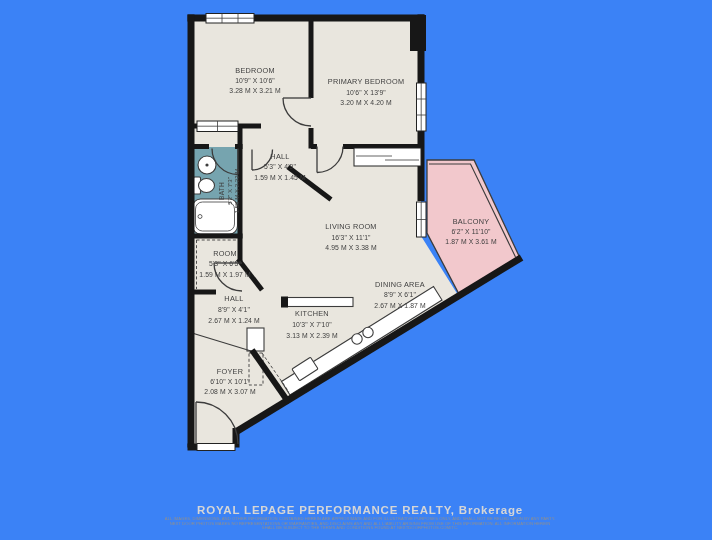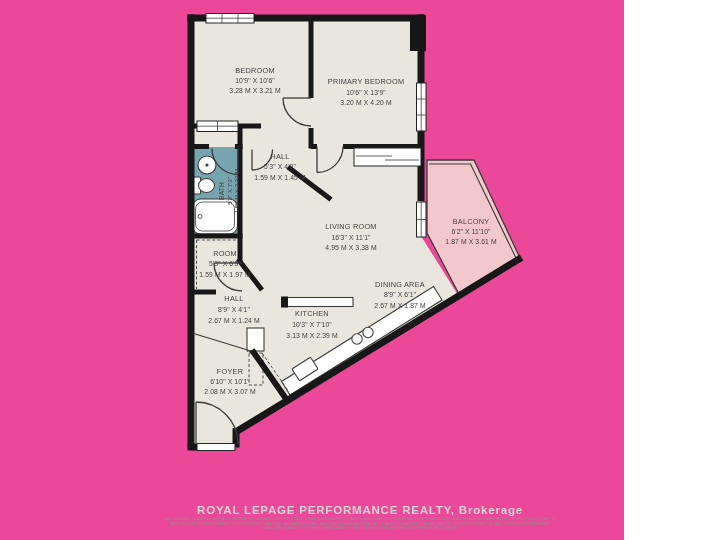--- a/index.html
+++ b/index.html
@@ -1,21 +1,21 @@
 <!DOCTYPE html>
 <html style="--floor: #e9e6de; --balcony: #f2c8cc; --bath: #76a4af; --wall: #171717; --ink: #3e3e3e; --brokerage: #d6d6d6; --fineprint: #8f8f8f;"><head>
 <meta charset="utf-8">
 <style>
   :root{
     --floor:#e9e6de; --balcony:#f2c8cc; --bath:#76a4af;
     --wall:#171717; --line:#3c3c3c; --ink:#3e3e3e;
     --brokerage:#d6d6d6; --fineprint:#8f8f8f;
   }
   html,body{margin:0;padding:0;background:#fff;}
-  .page{width:624px;height:540px;background:#ec4899;position:relative;overflow:hidden;}
+  .page{width:712px;height:540px;background:#3b82f6;position:relative;overflow:hidden;}
   svg{display:block;}
   svg text{font-family:"Liberation Sans",sans-serif;fill:var(--ink);text-anchor:middle;}
   .rn{font-size:7.3px;letter-spacing:.25px;}
   .rd{font-size:6.8px;letter-spacing:.1px;}
   .bn{font-size:6.6px;letter-spacing:.2px;}
   .bd{font-size:6.1px;}
   .wall{stroke:var(--wall);stroke-width:7;fill:none;stroke-linecap:butt;}
   .iwall{stroke:var(--wall);stroke-width:5;fill:none;stroke-linecap:butt;}
   .thin{stroke:var(--line);stroke-width:1.1;fill:none;}
   .thin08{stroke:var(--line);stroke-width:.8;fill:none;}

